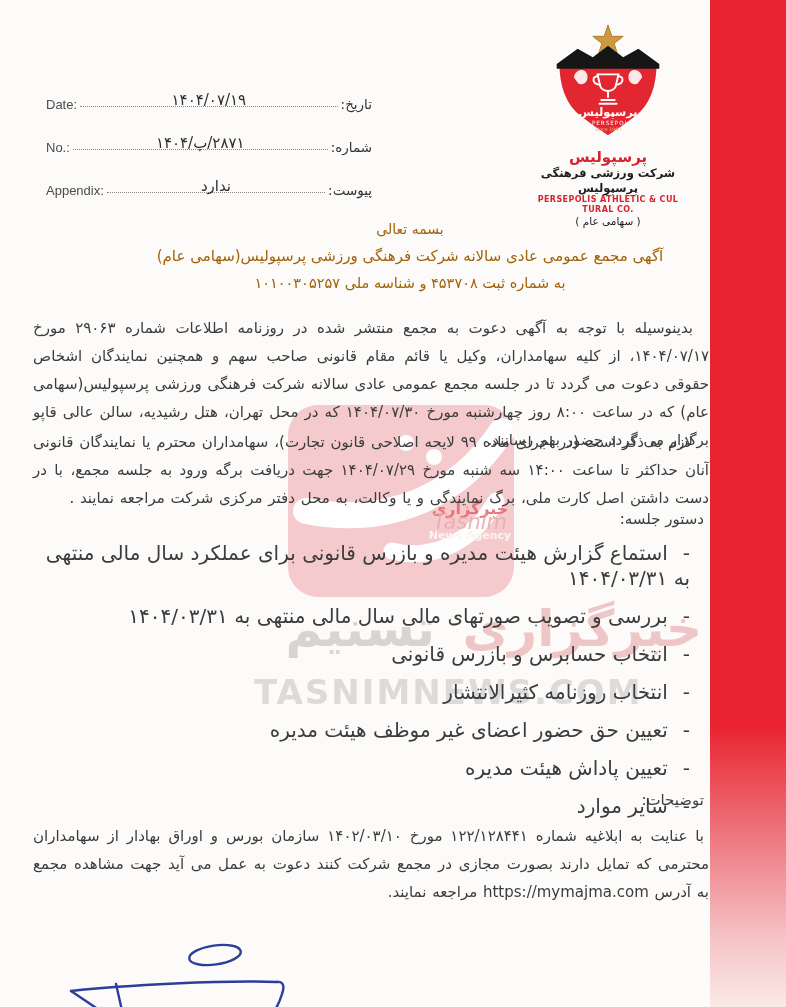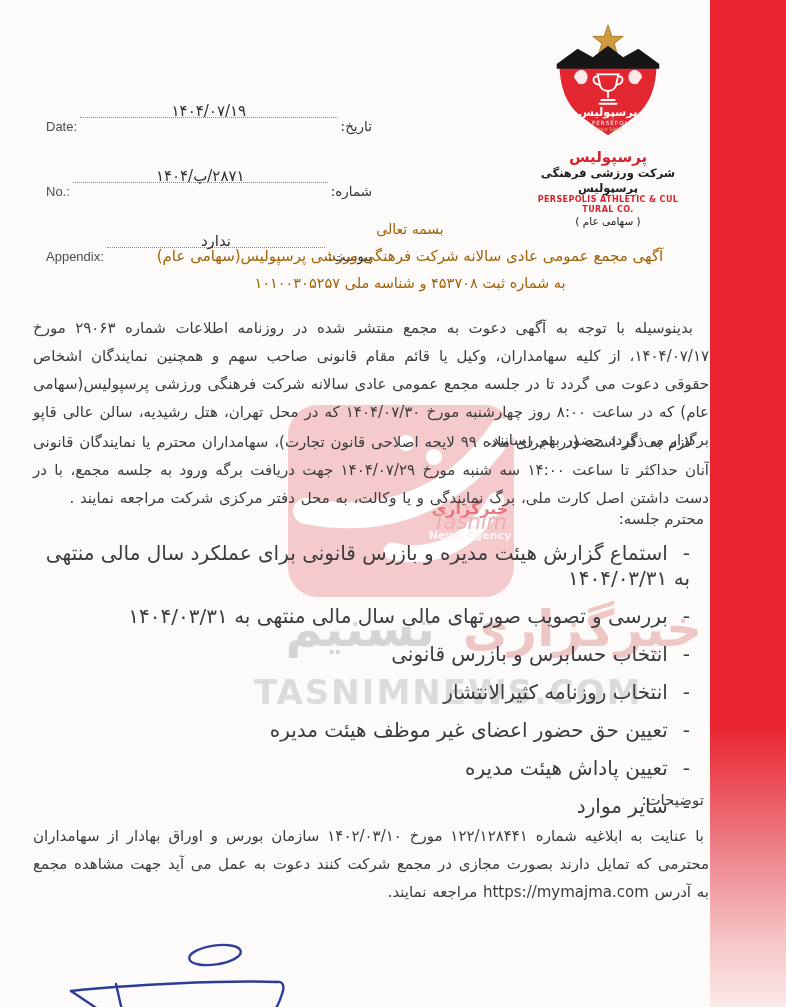--- a/index.html
+++ b/index.html
@@ -34,21 +34,21 @@
     position:absolute;left:254px;top:672px;font-size:34px;font-weight:bold;
     letter-spacing:2px;color:#dddbda;white-space:nowrap;
   }
   
   .content{position:absolute;inset:0;z-index:2;}
   
   .letterhead{position:absolute;left:46px;top:82px;width:326px;}
   .lh-row{display:flex;align-items:flex-end;margin-bottom:13px;}
   .lh-en{font-family:"Liberation Sans",sans-serif;font-size:13px;color:#4c4c4c;white-space:nowrap;}
   .lh-dots{
-    flex:1;margin:16px 3px;border-bottom:1.5px dotted #8a8a8a;
+    flex:1;margin:5px 3px;border-bottom:1.5px dotted #8a8a8a;
     text-align:center;min-height:18px;
   }
   .lh-val{position:relative;top:3px;font-size:15px;color:#2e2e2e;direction:rtl;unicode-bidi:isolate;}
   .lh-fa{font-size:13.5px;color:#333;direction:rtl;white-space:nowrap;}
   
   .logo{position:absolute;left:523px;top:24px;width:170px;text-align:center;line-height:1.25;}
   .logo svg.crest{display:block;margin:0 auto;}
   .logo-club{color:#d7232e;font-weight:bold;font-size:15px;margin-top:2px;}
   .logo-co-fa{color:#1d1d1d;font-weight:bold;font-size:11.5px;}
   .logo-co-en{color:#d7232e;font-weight:bold;font-size:8px;letter-spacing:.4px;}
@@ -159,21 +159,21 @@
 
     <div class="titleblock">
       <div class="t-bism">بسمه تعالی</div>
       <div class="t-head" dir="rtl">آگهی مجمع عمومی عادی سالانه شرکت فرهنگی ورزشی پرسپولیس(سهامی عام)</div>
       <div class="t-reg">به شماره ثبت ۴۵۳۷۰۸ و شناسه ملی ۱۰۱۰۰۳۰۵۲۵۷</div>
     </div>
 
     <p class="p p1">بدینوسیله با توجه به آگهی دعوت به مجمع منتشر شده در روزنامه اطلاعات شماره ۲۹۰۶۳ مورخ ۱۴۰۴/۰۷/۱۷، از کلیه سهامداران، وکیل یا قائم مقام قانونی صاحب سهم و همچنین نمایندگان اشخاص حقوقی دعوت می گردد تا در جلسه مجمع عمومی عادی سالانه شرکت فرهنگی ورزشی پرسپولیس(سهامی عام) که در ساعت ۸:۰۰ روز چهارشنبه مورخ ۱۴۰۴/۰۷/۳۰ که در محل تهران، هتل رشیدیه، سالن عالی قاپو برگزار می گردد حضور بهم رسانند.</p>
     <p class="p p2">لازم به ذکر است (در اجرای ماده ۹۹ لایحه اصلاحی قانون تجارت)، سهامداران محترم یا نمایندگان قانونی آنان حداکثر تا ساعت ۱۴:۰۰ سه شنبه مورخ ۱۴۰۴/۰۷/۲۹ جهت دریافت برگه ورود به جلسه مجمع، با در دست داشتن اصل کارت ملی، برگ نمایندگی و یا وکالت، به محل دفتر مرکزی شرکت مراجعه نمایند .</p>
 
-    <div class="sec-label agenda-label">محترم جلسه:</div>
+    <div class="sec-label agenda-label">دستور جلسه:</div>
     <ul class="agenda">
       <li><span>استماع گزارش هیئت مدیره و بازرس قانونی برای عملکرد سال مالی منتهی به ۱۴۰۴/۰۳/۳۱</span></li>
       <li><span>بررسی و تصویب صورتهای مالی سال مالی منتهی به ۱۴۰۴/۰۳/۳۱</span></li>
       <li><span>انتخاب حسابرس و بازرس قانونی</span></li>
       <li><span>انتخاب روزنامه کثیرالانتشار</span></li>
       <li><span>تعیین حق حضور اعضای غیر موظف هیئت مدیره</span></li>
       <li><span>تعیین پاداش هیئت مدیره</span></li>
       <li><span>سایر موارد</span></li>
     </ul>
 

